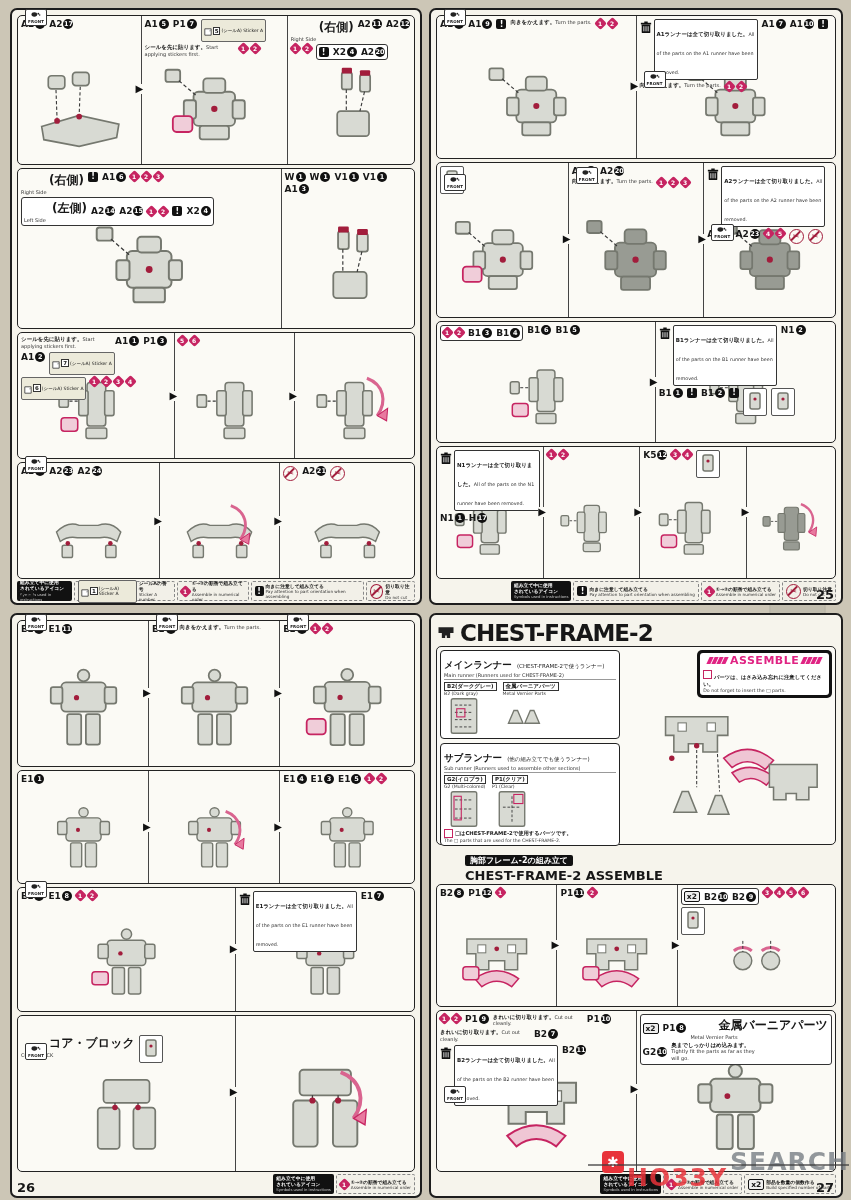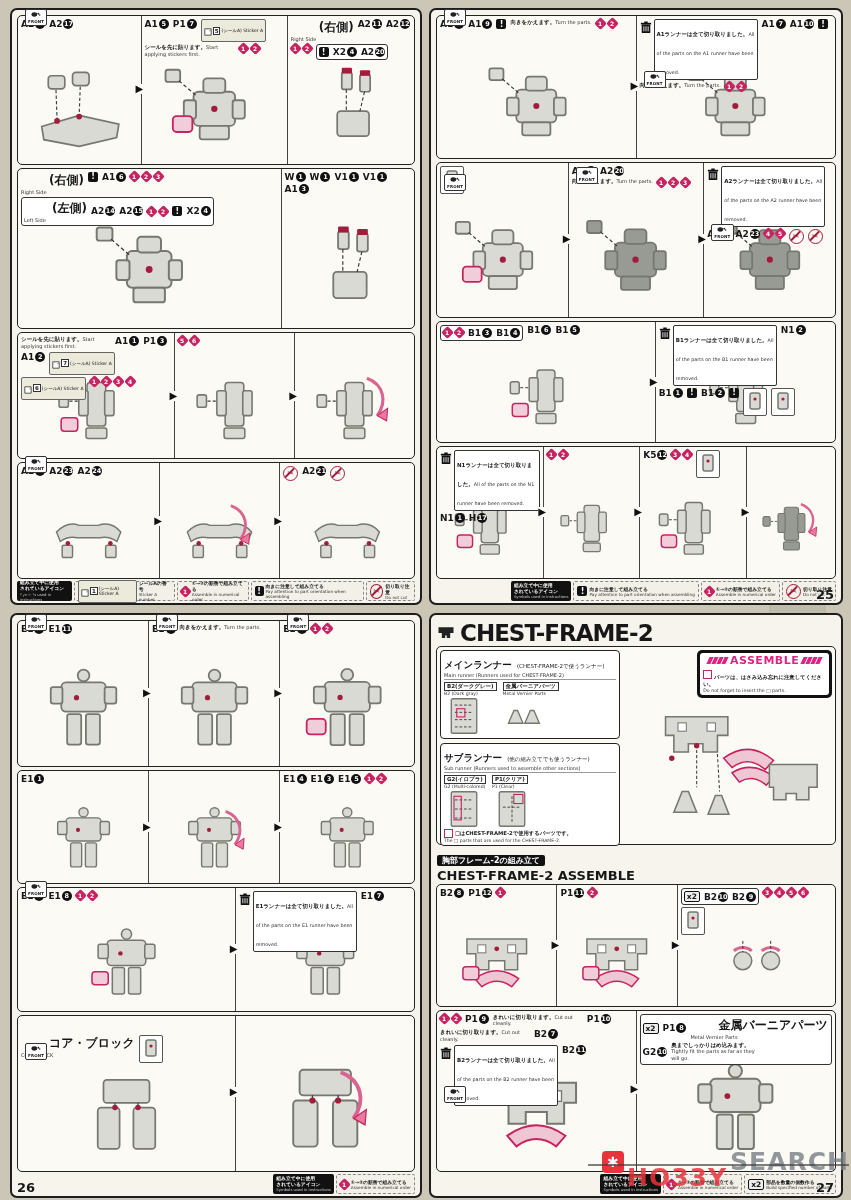--- a/index.html
+++ b/index.html
@@ -102,21 +102,21 @@
   .rb-foot-en{font-size:4.6px;color:#333;}
   .p27art{flex:1;position:relative;}
   .p27art > svg{position:absolute;left:0;bottom:0;width:100%;height:78%;}
   .caution{position:absolute;right:0;top:0;width:62%;background:#111;border-radius:5px;padding:3px;z-index:2;}
   .c-head{display:flex;align-items:center;justify-content:center;gap:3px;background:#fff;border-radius:3px 3px 0 0;padding:1px 0;}
   .c-word{color:#e02383;font-weight:900;font-size:11px;letter-spacing:.5px;}
   .flags{display:flex;gap:1px;}
   .flags s{width:4px;height:7px;background:#e02383;transform:skewX(-25deg);text-decoration:none;}
   .c-body{background:#fff;border-radius:0 0 3px 3px;padding:2px 3px;font-size:5.3px;font-weight:bold;}
   .c-en{font-size:4.7px;font-weight:normal;color:#333;}
-  .asm-head{flex:none;padding:3px 1px 1px 1px;}
+  .asm-head{flex:none;padding:3px 1px 1px 1px;margin-left:28px;}
   .asm-jp{background:#111;color:#fff;font-size:8px;font-weight:bold;padding:1px 5px;border-radius:2px;}
   .asm-en{display:block;font-weight:bold;font-size:13px;margin-top:1px;}
   
   .wm{position:absolute;right:2px;bottom:8px;z-index:6;display:flex;align-items:center;gap:3px;}
   .wm-logo{width:22px;height:22px;background:#e8333a;border-radius:4px;color:#fff;display:flex;align-items:center;
            justify-content:center;font-size:14px;font-weight:bold;}
   .wm-ho{font-size:25px;font-weight:900;color:rgba(232,51,58,.85);letter-spacing:1px;margin-top:32px;}
   .wm-se{font-size:25px;font-weight:900;color:rgba(120,126,133,.8);letter-spacing:1px;}
   .wm::after{content:"";position:absolute;left:-14px;right:0;top:54%;height:2.5px;background:rgba(60,60,60,.65);}
 </style>

